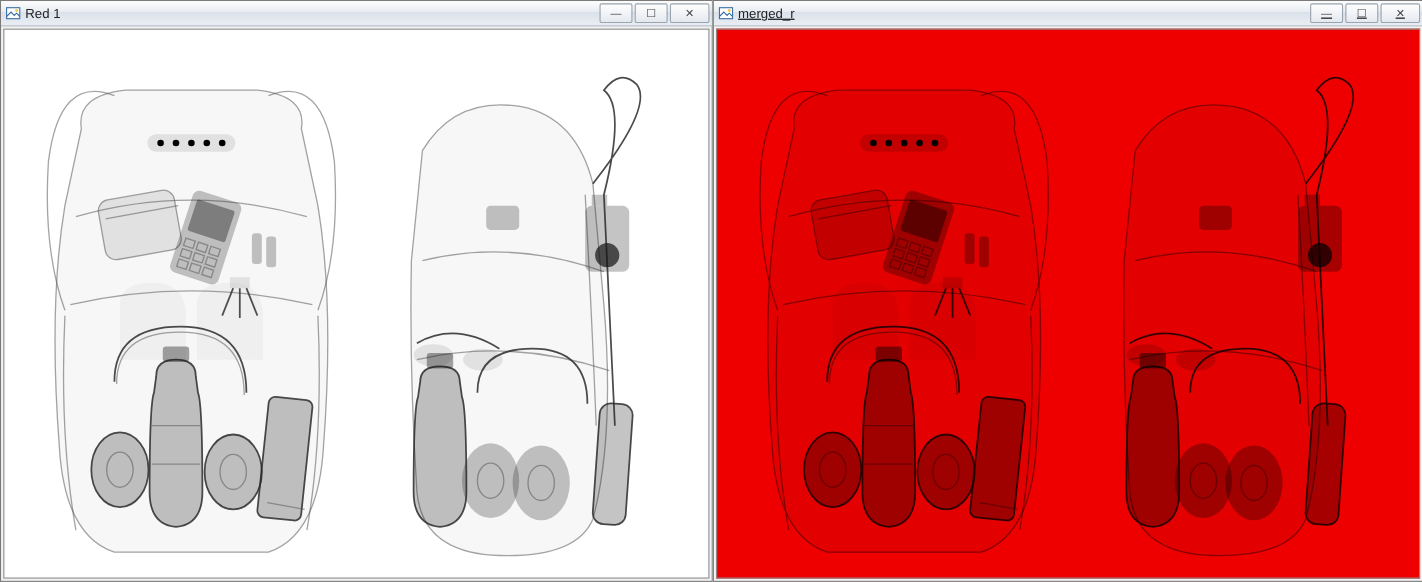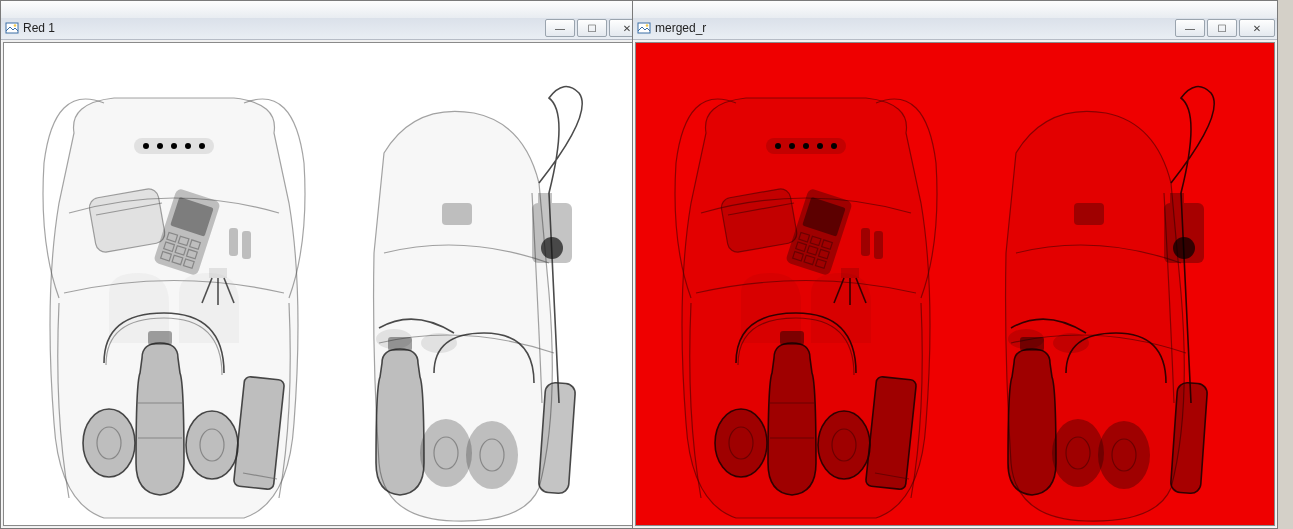--- a/index.html
+++ b/index.html
@@ -19,29 +19,29 @@
   }
   .window {
     position: absolute;
     border: 1px solid #7a7a7a;
     background: #f0f0f0;
     box-shadow: 0 0 0 1px rgba(255,255,255,.4) inset;
     display: flex;
     flex-direction: column;
   }
   .win-left { left: 0; top: 0; width: 646px; height: 527px; }
-  .win-right { left: 632px; top: 0; width: 644px; height: 527px; }
+  .win-right { left: 648px; top: 0; width: 644px; height: 527px; text-decoration: underline; }
 
   .titlebar {
     height: 22px;
     background: linear-gradient(to bottom,#fdfdfd,#e8ecf1 45%,#dbe1ea 46%,#e9eef4);
     border-bottom: 1px solid #b6bcc6;
     display: flex;
     align-items: center;
-    padding: 16px 2px 0 4px;
+    padding: 0 2px 0 4px;
     gap: 4px;
     user-select: none;
   }
   .app-icon {
     width: 14px; height: 14px;
     display: inline-flex;
     align-items: center; justify-content: center;
   }
   .title-text {
     flex: 1;

